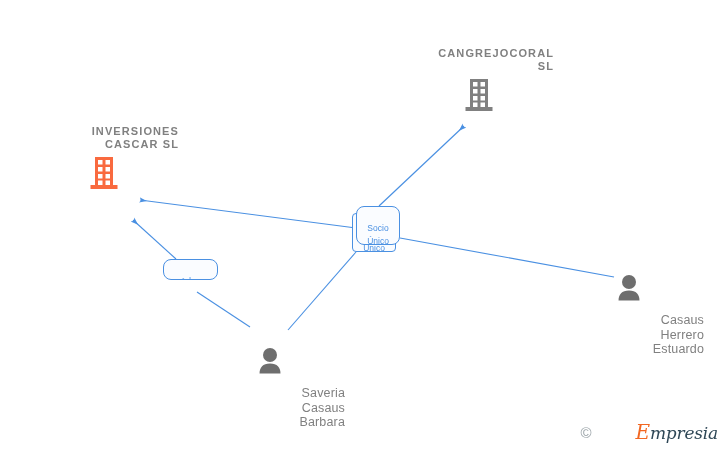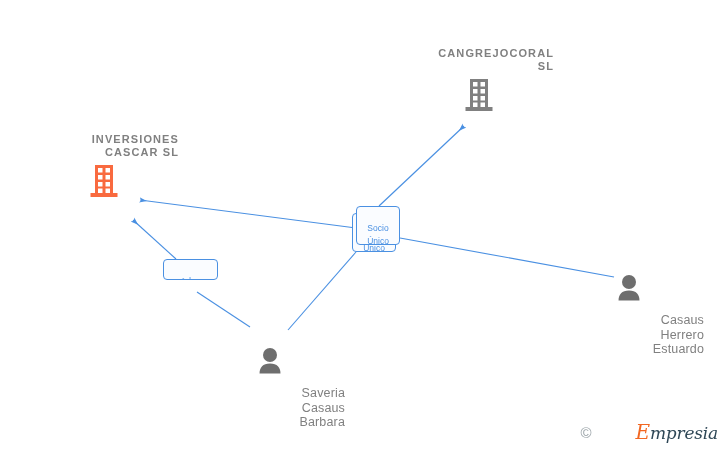--- a/index.html
+++ b/index.html
@@ -72,20 +72,21 @@
     text-align: center;
     white-space: pre-line;
     padding-top: 2px;
     overflow: hidden;
   }
   .rel-label.behind {
     z-index: 1;
   }
   .rel-label.front {
     z-index: 3;
+    border-radius: 8px;
   }
 
   
   #watermark {
     position: absolute;
     right: 10px;
     bottom: 8px;
     display: flex;
     align-items: center;
     gap: 4px;
@@ -143,21 +144,21 @@
   <div class="rel-label front" style="left:356px; top:206px; width:44px; height:39px;">
     <span>Socio
 Único</span>
   </div>
 
   <div class="rel-label front" style="left:163px; top:259px; width:55px; height:21px;">
     <span>Adm.
 Unico,...</span>
   </div>
 
-  <div class="node company" style="left:104px; top:133px; z-index:4;">
+  <div class="node company" style="left:104px; top:125px; z-index:4;">
     <span class="node-caption">INVERSIONES
 CASCAR  SL</span>
     <svg class="glyph" width="30" height="34" viewBox="0 0 30 34" xmlns="http://www.w3.org/2000/svg">
       <g fill="#f96a3f">
         <rect x="6" y="1" width="18" height="28"></rect>
         <rect x="1.5" y="29" width="27" height="4"></rect>
       </g>
       <g fill="#ffffff">
         <rect x="9" y="4" width="4.5" height="4.5"></rect>
         <rect x="16.5" y="4" width="4.5" height="4.5"></rect>

